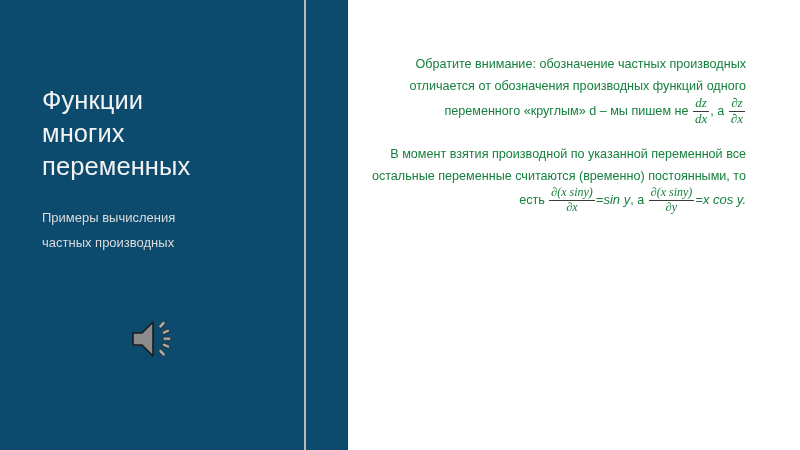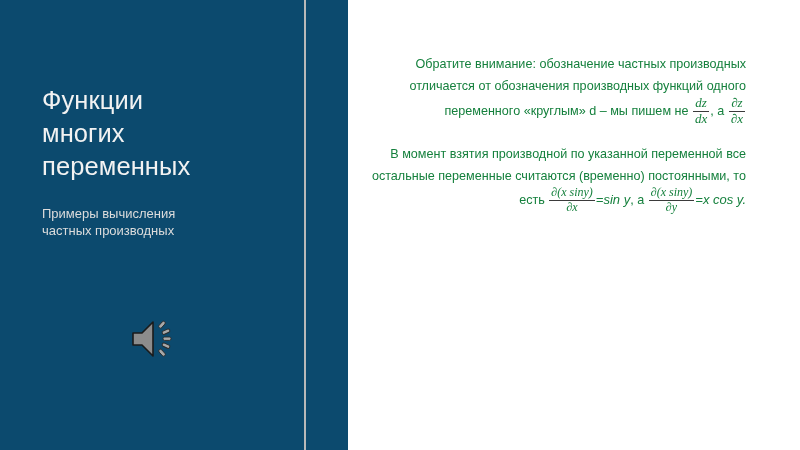--- a/index.html
+++ b/index.html
@@ -52,21 +52,21 @@
     font-weight: 400;
     line-height: 33px;
     letter-spacing: 0.1px;
     white-space: pre-line;
   }
   #slide-subtitle {
     margin: 22px 0 0 0;
     color: #dcdcdc;
     font-size: 13px;
     font-weight: 400;
-    line-height: 17px;
+    line-height: 25px;
     white-space: pre-line;
   }
 
   
   #audio-icon {
     position: absolute;
     left: 129px;
     top: 316px;
     width: 52px;
     height: 46px;

